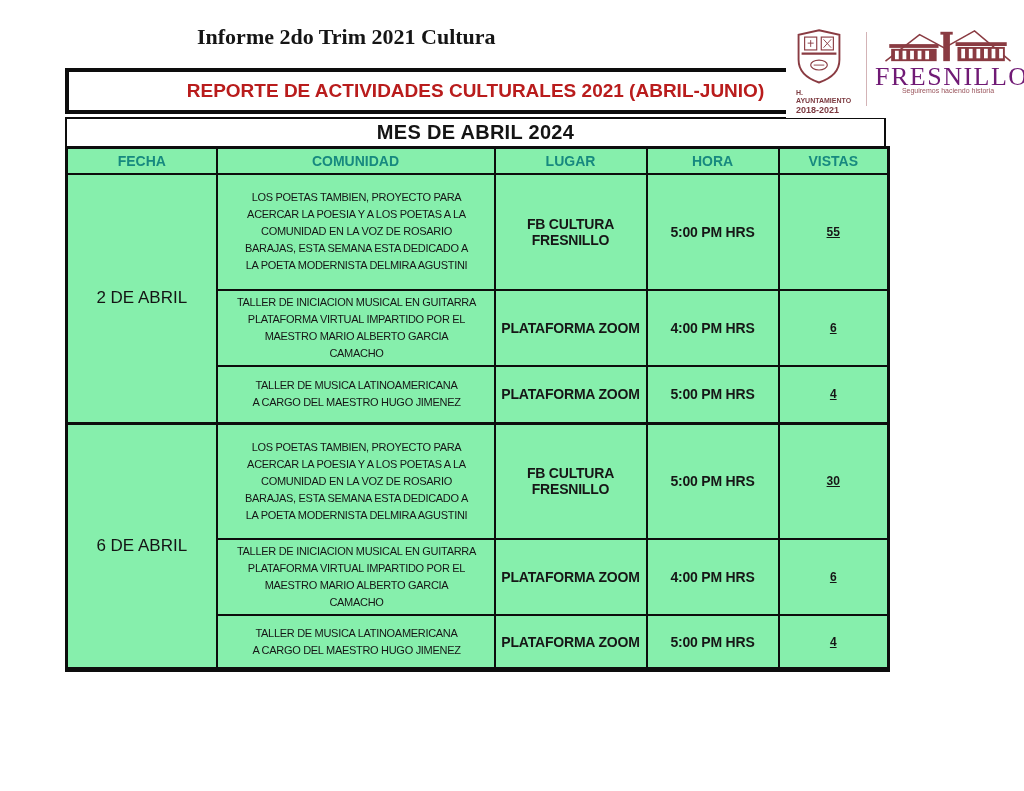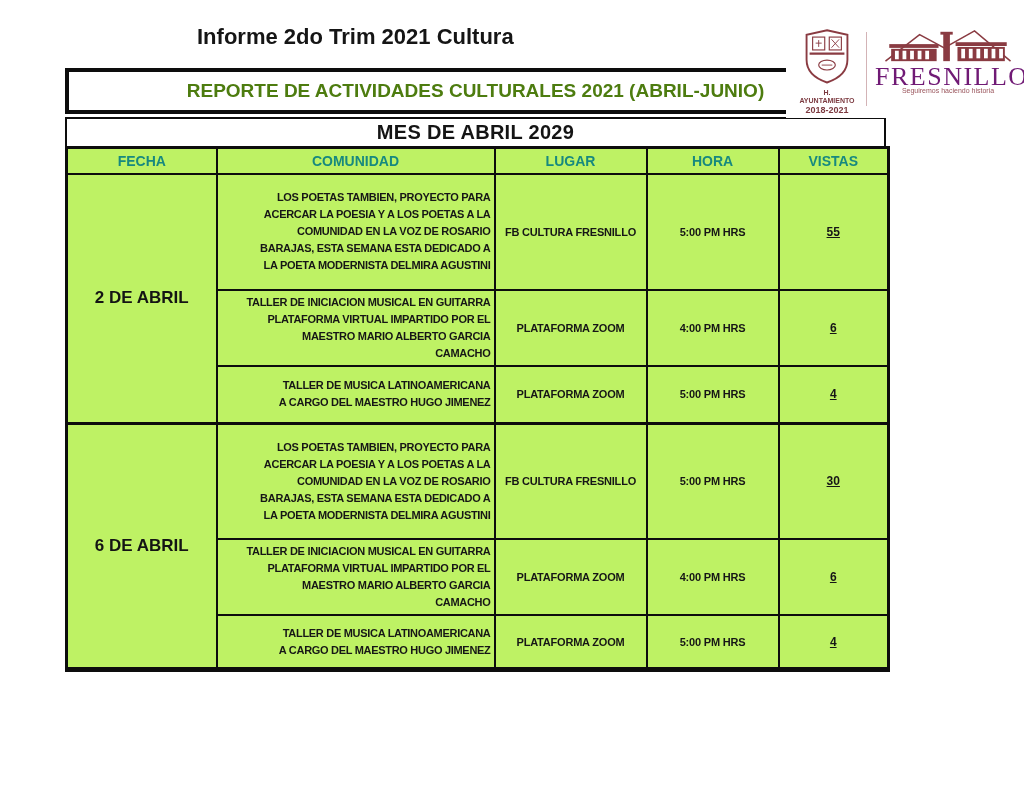--- a/index.html
+++ b/index.html
@@ -1,57 +1,57 @@
 <!DOCTYPE html>
 <html><head>
 <meta charset="utf-8">
 <style>
   * { margin:0; padding:0; box-sizing:border-box; }
   html,body { background:#ffffff; }
   body { font-family:"Liberation Sans", sans-serif; color:#111; }
   .page { position:relative; width:1024px; height:791px; background:#ffffff; overflow:hidden; }
 
-  .doc-title { position:absolute; left:197px; top:24px; font-size:22px; font-weight:700; color:#151515; letter-spacing:0; }
+  .doc-title { position:absolute; left:197px; top:24px; font-size:22px; font-weight:700; color:#151515; letter-spacing:0;font-family:Liberation Serif, serif; }
 
   .title-box { position:absolute; left:65px; top:68px; width:821px; height:46px;
                border:4px solid #0d0d0d; display:flex; align-items:center; justify-content:center; }
-  .title-box span { color:#4d7c0f; font-weight:700; font-size:19px; letter-spacing:0; }
+  .title-box span { color:#b91c1c; font-weight:700; font-size:19px; letter-spacing:0; }
 
   .logos { position:absolute; left:786px; top:24px; width:236px; height:94px; background:#ffffff;
            display:flex; align-items:flex-start; z-index:5; padding:4px 0 0 10px; }
-  .shield-block { width:62px; text-align:center; }
+  .shield-block { width:62px; text-align:left; }
   .shield-caption { font-size:7px; line-height:8px; color:#7c3a40; font-weight:700; margin-top:1px; }
   .shield-years  { font-size:9px; line-height:10px; color:#7c3a40; font-weight:700; }
   .logo-divider { width:1px; height:74px; background:#d3b3b6; margin:4px 8px 0 8px; }
   .fresnillo-block { width:146px; text-align:center; }
   .fresnillo-word { font-family:"Liberation Serif", serif; font-size:26px; line-height:21px;
                     color:#701a75; letter-spacing:1.5px; margin-top:-2px; }
   .fresnillo-tagline { font-size:7px; line-height:8px; color:#9a555c; }
 
   .mes-box { position:absolute; left:65px; top:117px; width:821px; height:29px;
              border:2px solid #0d0d0d; border-bottom:none; display:flex; align-items:center; justify-content:center; }
   .mes-box span { font-size:20px; font-weight:700; color:#141414; letter-spacing:0.3px; }
 
   table.report { position:absolute; left:65px; top:146px; width:822px;
                  border-collapse:collapse; table-layout:fixed;
                  border:3px solid #0d0d0d; border-bottom-width:5px; }
-  table.report th, table.report td { border:2px solid #0d0d0d; background:#bef264; }
+  table.report th, table.report td { border:2px solid #0d0d0d; background:#86efac; }
   table.report th { height:26px; color:#17897F; font-size:14px; font-weight:700; text-align:center; padding:0; }
   tr.r-tall  { height:116px; }
   tr.r-mid   { height:76px;  }
   tr.r-short { height:58px;  }
   tr.r-tall2 { height:115px; }
   tr.r-short2{ height:55px;  }
   tbody tr.group-start td { border-top-width:3px; }
 
-  td.date { text-align:center; vertical-align:middle; font-size:17px; font-weight:700; color:#141414; }
-  td.act  { text-align:right; vertical-align:middle; padding:3px 3px 3px 5px;
-            font-size:11px; font-weight:700; letter-spacing:-0.3px; line-height:1.55;
+  td.date { text-align:center; vertical-align:middle; font-size:17px; font-weight:400; color:#141414; }
+  td.act  { text-align:center; vertical-align:middle; padding:3px 3px 3px 5px;
+            font-size:11px; font-weight:400; letter-spacing:-0.3px; line-height:1.55;
             white-space:pre-line; color:#161616; }
-  td.lugar, td.hora { text-align:center; vertical-align:middle; font-size:11px; font-weight:600;
+  td.lugar, td.hora { text-align:center; vertical-align:middle; font-size:14px; font-weight:600;
             letter-spacing:-0.2px; color:#161616; }
   td.vistas { text-align:center; vertical-align:middle; font-size:12px; font-weight:700; color:#161616;text-decoration:underline; }
 </style>
 </head>
 <body>
 
 <div class="page">
 
   <div class="doc-title">Informe 2do Trim 2021 Cultura</div>
 
@@ -101,21 +101,21 @@
           <rect x="116" y="22" width="4" height="10" fill="#ffffff"></rect>
           <rect x="124" y="22" width="4" height="10" fill="#ffffff"></rect>
         </svg>
       </span>
       <div class="fresnillo-word">FRESNILLO</div>
       <div class="fresnillo-tagline">Seguiremos haciendo historia</div>
     </div>
   </div>
 
   <div class="mes-box">
-    <span>MES DE ABRIL 2029</span>
+    <span>MES DE ABRIL 2024</span>
   </div>
 
   <table class="report">
     <colgroup>
       <col style="width:150px">
         <col style="width:278px">
         <col style="width:152px">
         <col style="width:132px">
         <col style="width:110px">
     </colgroup>

